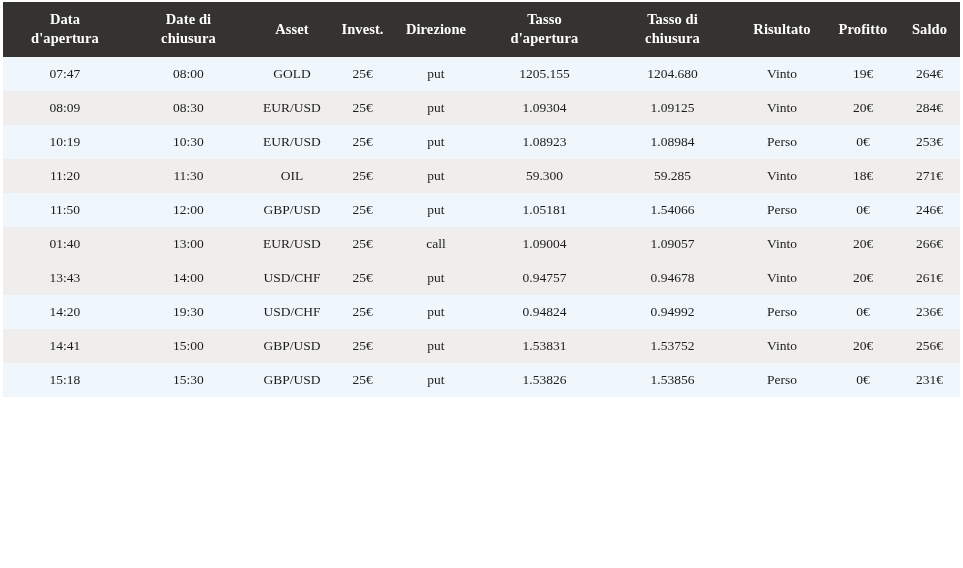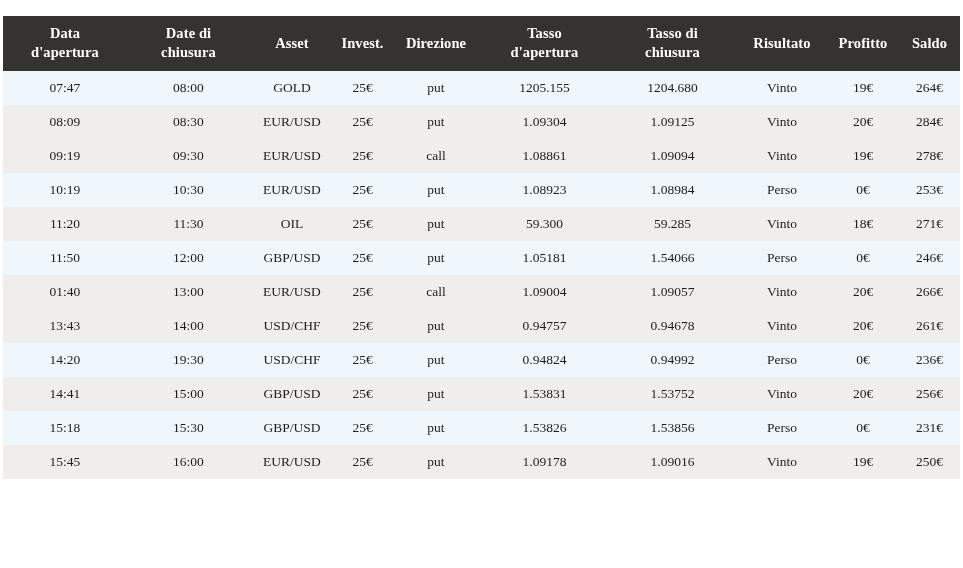--- a/index.html
+++ b/index.html
@@ -10,21 +10,21 @@
   body {
     width: 963px;
     height: 568px;
     overflow: hidden;
     font-family: "Liberation Serif", "DejaVu Serif", serif;
   }
   .table-wrap {
     box-sizing: border-box;
     width: 963px;
     height: 568px;
-    padding: 16px 3px 5px 3px;
+    padding: 2px 3px 5px 3px;
     background: #ffffff;
   }
   table.trades {
     border-collapse: collapse;
     width: 957px;
     table-layout: fixed;
   }
   table.trades thead th {
     background: #35332f;
     color: #ffffff;
@@ -114,32 +114,20 @@
           <td>08:30</td>
           <td>EUR/USD</td>
           <td>25€</td>
           <td>put</td>
           <td>1.09304</td>
           <td>1.09125</td>
           <td>Vinto</td>
           <td>20€</td>
           <td>284€</td>
         </tr>
-        <tr class="row-odd">
-          <td>09:19</td>
-          <td>09:30</td>
-          <td>EUR/USD</td>
-          <td>25€</td>
-          <td>call</td>
-          <td>1.08861</td>
-          <td>1.09094</td>
-          <td>Vinto</td>
-          <td>19€</td>
-          <td>278€</td>
-        </tr>
         <tr class="row-even">
           <td>10:19</td>
           <td>10:30</td>
           <td>EUR/USD</td>
           <td>25€</td>
           <td>put</td>
           <td>1.08923</td>
           <td>1.08984</td>
           <td>Perso</td>
           <td>0€</td>
@@ -221,28 +209,16 @@
           <td>15:18</td>
           <td>15:30</td>
           <td>GBP/USD</td>
           <td>25€</td>
           <td>put</td>
           <td>1.53826</td>
           <td>1.53856</td>
           <td>Perso</td>
           <td>0€</td>
           <td>231€</td>
-        </tr>
-        <tr class="row-odd">
-          <td>15:45</td>
-          <td>16:00</td>
-          <td>EUR/USD</td>
-          <td>25€</td>
-          <td>put</td>
-          <td>1.09178</td>
-          <td>1.09016</td>
-          <td>Vinto</td>
-          <td>19€</td>
-          <td>250€</td>
         </tr>
       </tbody>
   </table>
 </div>
 
 </body></html>

